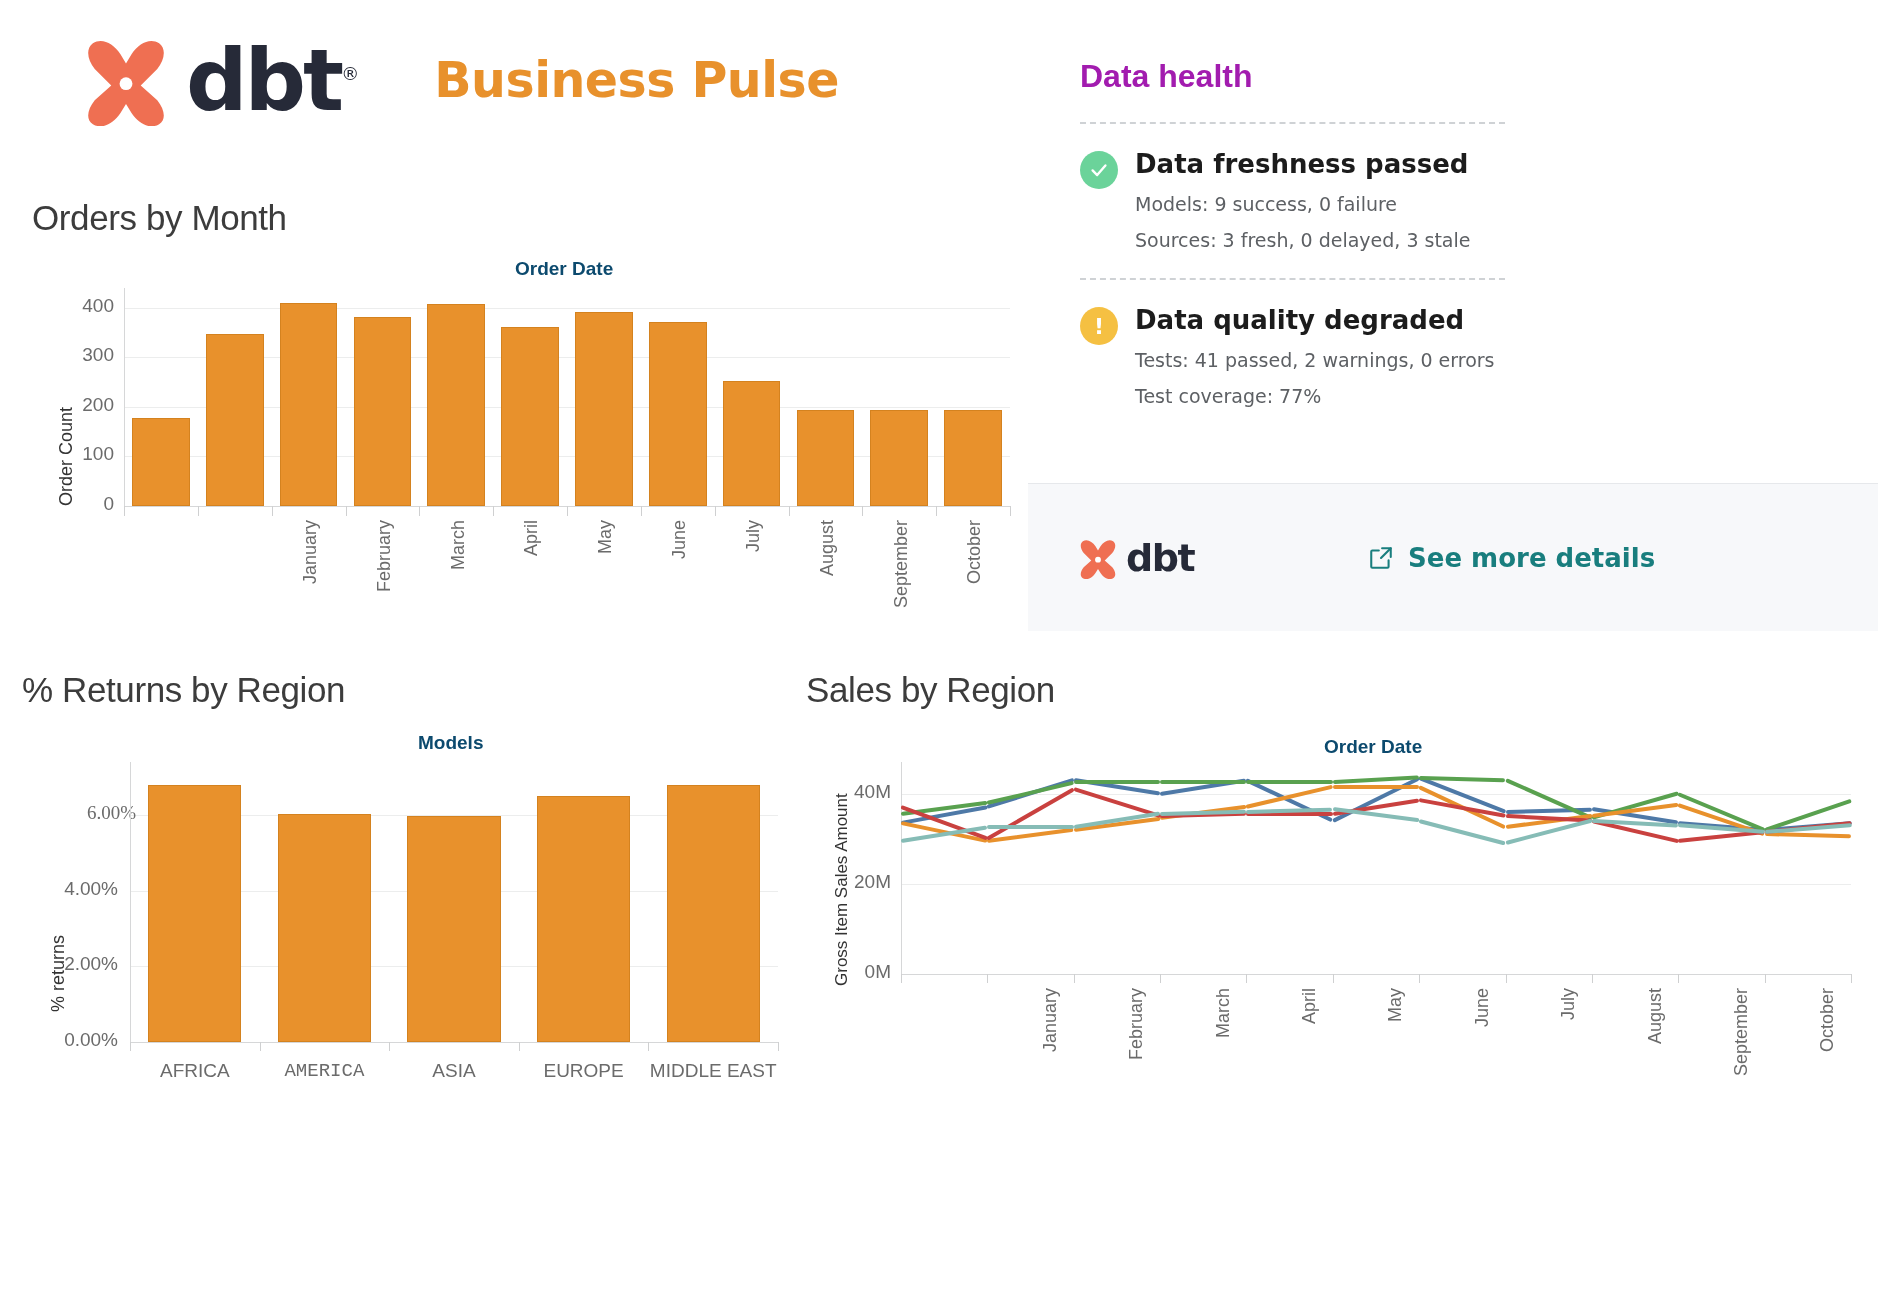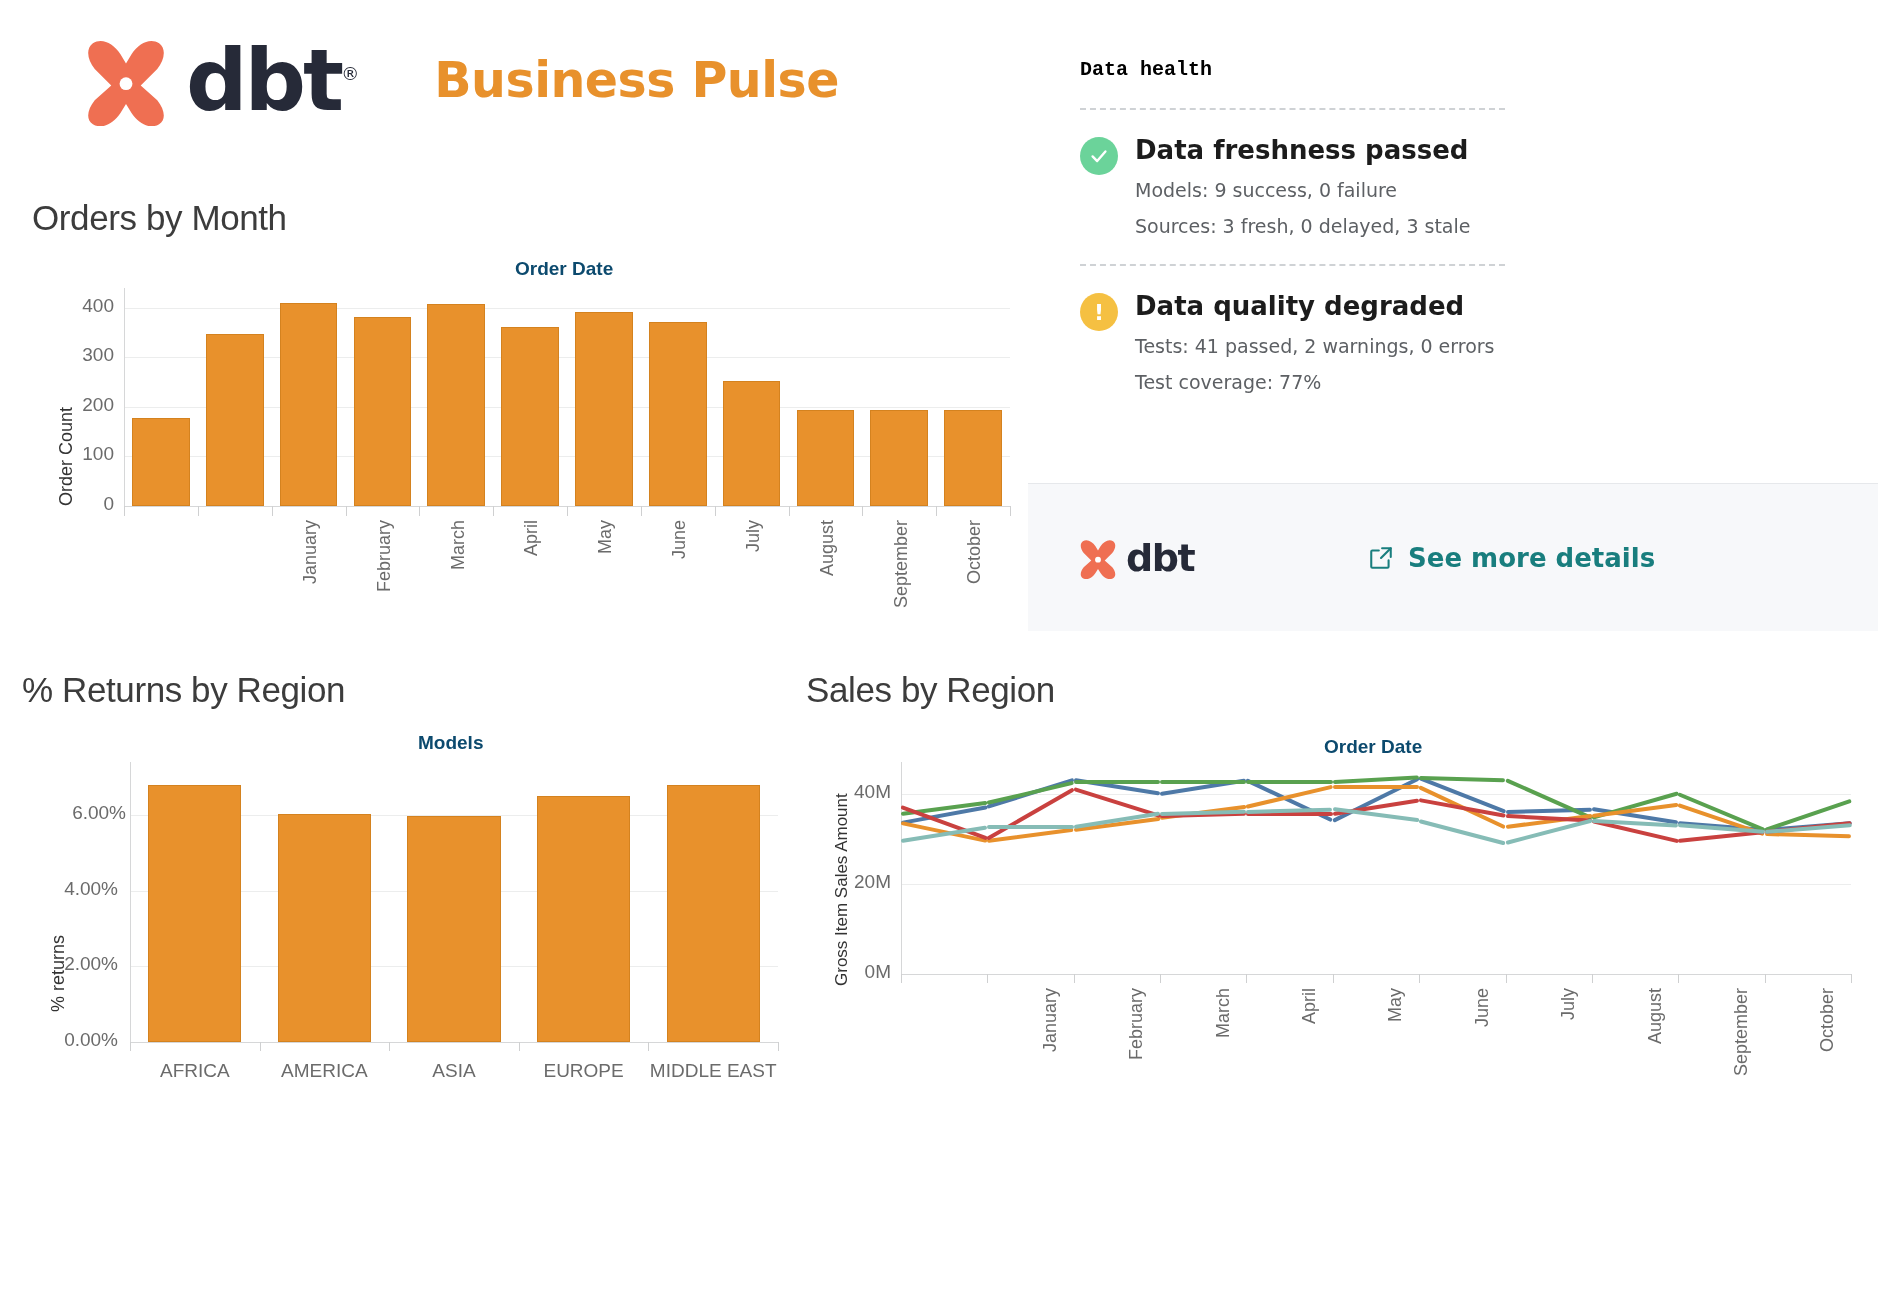--- a/index.html
+++ b/index.html
@@ -45,22 +45,22 @@
                 font-family:"Liberation Sans", sans-serif; white-space:nowrap;
                 text-align:center; }
   .gridline { position:absolute; height:1px; background:#eceded; }
   .axisline-v { position:absolute; width:1px; background:#d6d7d8; }
   .axisline-h { position:absolute; height:1px; background:#d6d7d8; }
   .tickmark { position:absolute; width:1px; background:#cfd0d1; }
   .bar { position:absolute; background:#e8912c; border:1px solid #d4821f; }
 
   
   .health { position:absolute; left:1080px; top:58px; width:790px; }
-  .health-title { font-size:20px; font-weight:bold; color:#000000;
-                  font-family:Liberation Mono, monospace; }
+  .health-title { font-size:32px; font-weight:bold; color:#a21caf;
+                  font-family:Liberation Sans, sans-serif; }
   .health-sub { margin-top:22px; font-size:19px; color:#5d6064;
                 font-family:"DejaVu Sans", sans-serif; }
   .dashed { margin-top:27px; border-top:2px dashed #cfd2d5; width:425px; }
   .hrow { display:flex; gap:17px; margin-top:25px; }
   .hicon { width:38px; height:38px; border-radius:50%; flex:none;
            display:flex; align-items:center; justify-content:center;
            font-size:22px; font-weight:bold; color:#ffffff; margin-top:2px; }
   .hbody h3 { margin:0; font-size:26px; font-weight:bold; color:#1c1c1c;
               font-family:"DejaVu Sans", sans-serif; }
   .hbody p { margin:14px 0 0 0; font-size:19px; color:#5d6064;
@@ -147,34 +147,34 @@
       <div class="bar" style="left: 944.288px; top: 410.377px; width: 57.59px; height: 95.6227px; background: rgb(232, 145, 44);"></div>
       <div class="tickmark" style="left: 936.167px; top: 506px; height: 10px;"></div>
       <div class="xtick-rot" style="left: 982.083px; top: 520px; width: 130px;">December</div>
       <div class="tickmark" style="left: 1010px; top: 506px; height: 10px;"></div>
     </div>
 
   <div id="chart-returns" style="position: absolute; left: 0px; top: 0px; width: 810px; height: 1312px;">
       <div class="chart-head" style="left: 418px; top: 732px;">Models</div>
       <div class="axis-title vert" style="left: 48px; top: 1012px;">% returns</div>
       <div class="gridline" style="left: 130px; top: 814.973px; width: 648px;"></div>
-      <div class="ytick" style="left: 10px; top: 801.973px; width: 116px;">6.00%</div>
+      <div class="ytick" style="left: 20px; top: 801.973px; width: 116px; font-family: Liberation Serif, serif;">6.00%</div>
       <div class="gridline" style="left: 130px; top: 890.649px; width: 648px;"></div>
       <div class="ytick" style="left: 2px; top: 877.649px; width: 116px;">4.00%</div>
       <div class="gridline" style="left: 130px; top: 966.324px; width: 648px;"></div>
       <div class="ytick" style="left: 2px; top: 953.324px; width: 116px;">2.00%</div>
       <div class="ytick" style="left: 2px; top: 1029px; width: 116px;">0.00%</div>
       <div class="axisline-v" style="left: 130px; top: 762px; height: 280px;"></div>
       <div class="axisline-h" style="left: 130px; top: 1042px; width: 648px;"></div>
       <div class="bar" style="left: 148.144px; top: 785.459px; width: 93.312px; height: 256.541px; background: rgb(232, 145, 44);"></div>
       <div class="tickmark" style="left: 130px; top: 1042px; height: 9px;"></div>
       <div class="xtick-flat" style="left: 130px; top: 1060px; width: 129.6px;">AFRICA</div>
       <div class="bar" style="left: 277.744px; top: 814.216px; width: 93.312px; height: 227.784px; background: rgb(232, 145, 44);"></div>
       <div class="tickmark" style="left: 259.6px; top: 1042px; height: 9px;"></div>
-      <div class="xtick-flat" style="left: 259.6px; top: 1060px; width: 129.6px;">AMERICA</div>
+      <div class="xtick-flat" style="left: 259.6px; top: 1060px; width: 129.6px; font-family: Liberation Mono, monospace;">AMERICA</div>
       <div class="bar" style="left: 407.344px; top: 815.73px; width: 93.312px; height: 226.27px; background: rgb(232, 145, 44);"></div>
       <div class="tickmark" style="left: 389.2px; top: 1042px; height: 9px;"></div>
       <div class="xtick-flat" style="left: 389.2px; top: 1060px; width: 129.6px;">ASIA</div>
       <div class="bar" style="left: 536.944px; top: 796.054px; width: 93.312px; height: 245.946px; background: rgb(232, 145, 44);"></div>
       <div class="tickmark" style="left: 518.8px; top: 1042px; height: 9px;"></div>
       <div class="xtick-flat" style="left: 518.8px; top: 1060px; width: 129.6px;">EUROPE</div>
       <div class="bar" style="left: 666.544px; top: 785.459px; width: 93.312px; height: 256.541px; background: rgb(232, 145, 44);"></div>
       <div class="tickmark" style="left: 648.4px; top: 1042px; height: 9px;"></div>
       <div class="xtick-flat" style="left: 648.4px; top: 1060px; width: 129.6px;">MIDDLE EAST</div>
       <div class="tickmark" style="left: 778px; top: 1042px; height: 9px;"></div>

